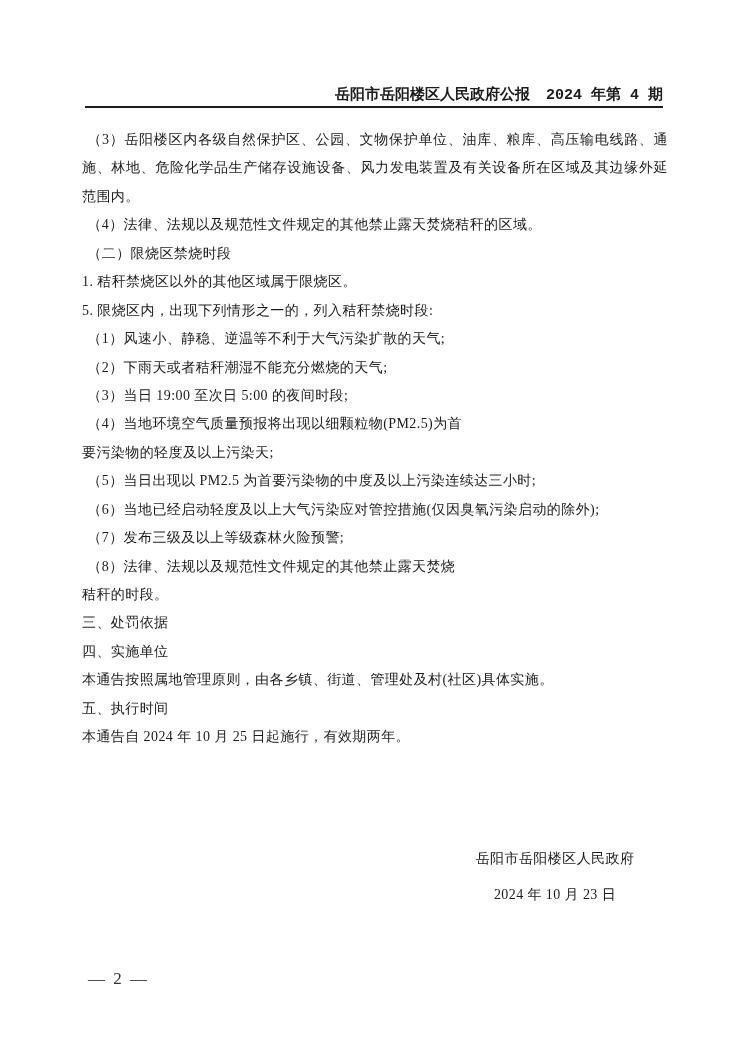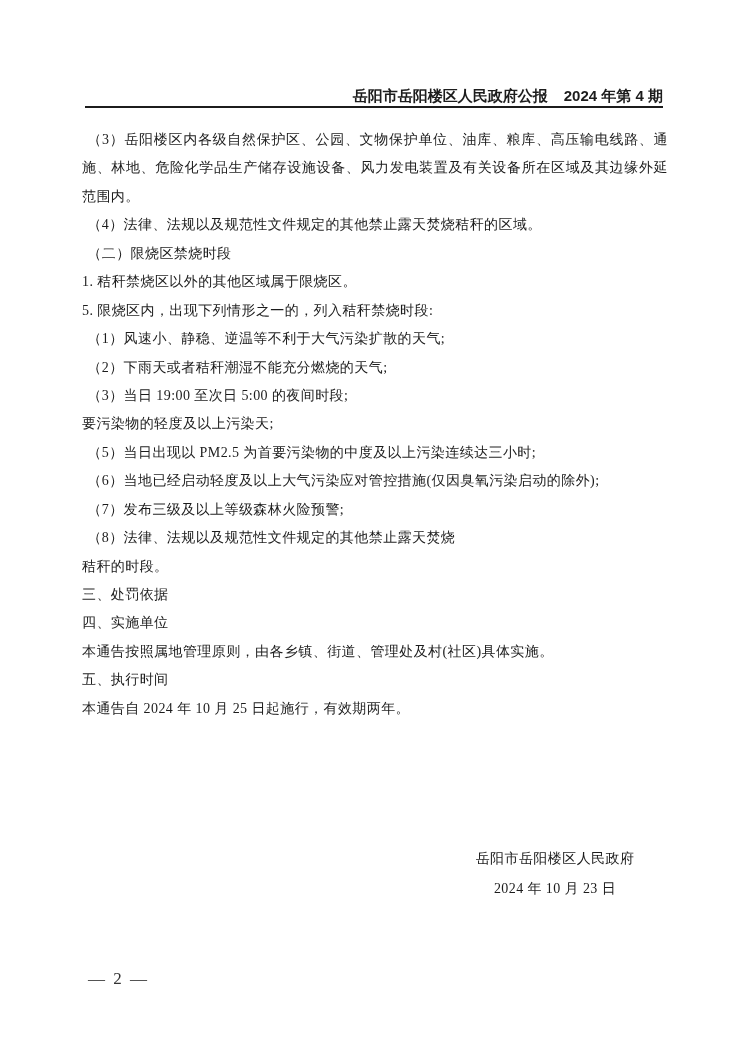--- a/index.html
+++ b/index.html
@@ -12,21 +12,21 @@
     color: var(--ink, #1c1c1c);
     font-family: "Liberation Serif", "DejaVu Serif", serif;
     overflow: hidden;
   }
   .header {
     position: absolute;
     top: 87px;
     left: 85px;
     width: 578px;
     text-align: right;
-    font-family: Liberation Sans, sans-serif;
+    font-family: Liberation Mono, monospace;
     font-weight: bold;
     font-size: 15px;
     line-height: 18px;
     white-space: nowrap;
   }
   .header .issue { margin-left: 16px; }
   .header-rule {
     position: absolute;
     top: 106px;
     left: 85px;
@@ -58,21 +58,21 @@
     position: absolute;
     top: 851px;
     left: 460px;
     width: 190px;
     text-align: center;
     font-size: 14px;
     letter-spacing: 0.03em;
     font-family: Liberation Serif, serif;
   }
   .signature .sig-line { line-height: 15px; white-space: nowrap; }
-  .signature .sig-date { margin-top: 15px; }
+  .signature .sig-date { margin-top: 21px; }
   .page-number {
     position: absolute;
     top: 969px;
     left: 88px;
     font-size: 17px;
     letter-spacing: 2px;
     color: #333;
     white-space: nowrap;
   }
 </style>
@@ -91,20 +91,21 @@
       <div class="line ind justify">（3）岳阳楼区内各级自然保护区、公园、文物保护单位、油库、粮库、高压输电线路、通讯设</div>
       <div class="line justify">施、林地、危险化学品生产储存设施设备、风力发电装置及有关设备所在区域及其边缘外延 1 公里</div>
       <div class="line">范围内。</div>
       <div class="line ind">（4）法律、法规以及规范性文件规定的其他禁止露天焚烧秸秆的区域。</div>
       <div class="line ind">（二）限烧区禁烧时段</div>
       <div class="line">1. 秸秆禁烧区以外的其他区域属于限烧区。</div>
       <div class="line">5. 限烧区内，出现下列情形之一的，列入秸秆禁烧时段:</div>
       <div class="line ind">（1）风速小、静稳、逆温等不利于大气污染扩散的天气;</div>
       <div class="line ind">（2）下雨天或者秸秆潮湿不能充分燃烧的天气;</div>
       <div class="line ind">（3）当日 19:00 至次日 5:00 的夜间时段;</div>
+      <div class="line ind">（4）当地环境空气质量预报将出现以细颗粒物(PM2.5)为首</div>
       <div class="line">要污染物的轻度及以上污染天;</div>
       <div class="line ind">（5）当日出现以 PM2.5 为首要污染物的中度及以上污染连续达三小时;</div>
       <div class="line ind">（6）当地已经启动轻度及以上大气污染应对管控措施(仅因臭氧污染启动的除外);</div>
       <div class="line ind">（7）发布三级及以上等级森林火险预警;</div>
       <div class="line ind">（8）法律、法规以及规范性文件规定的其他禁止露天焚烧</div>
       <div class="line">秸秆的时段。</div>
       <div class="line">三、处罚依据</div>
       <div class="line">四、实施单位</div>
       <div class="line">本通告按照属地管理原则，由各乡镇、街道、管理处及村(社区)具体实施。</div>
       <div class="line">五、执行时间</div>

